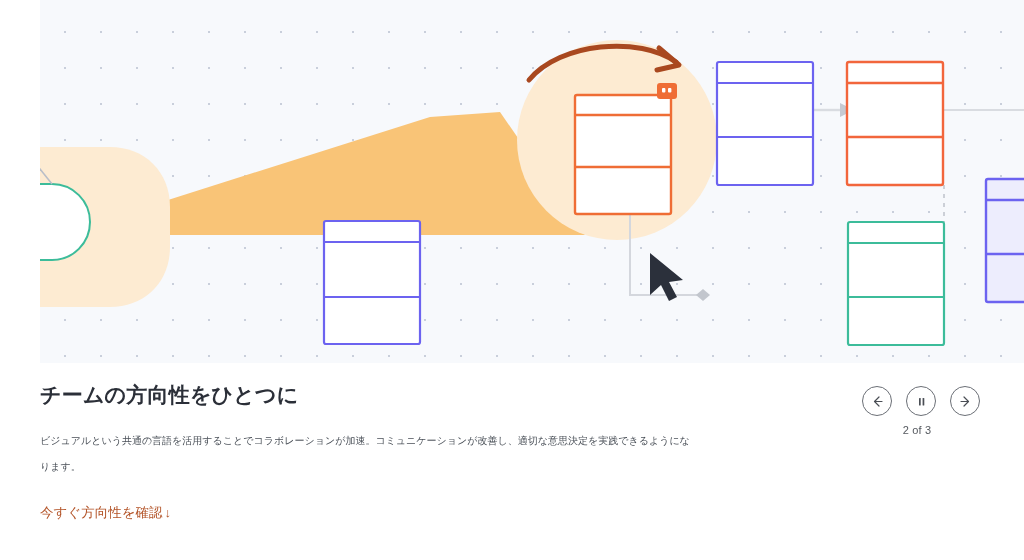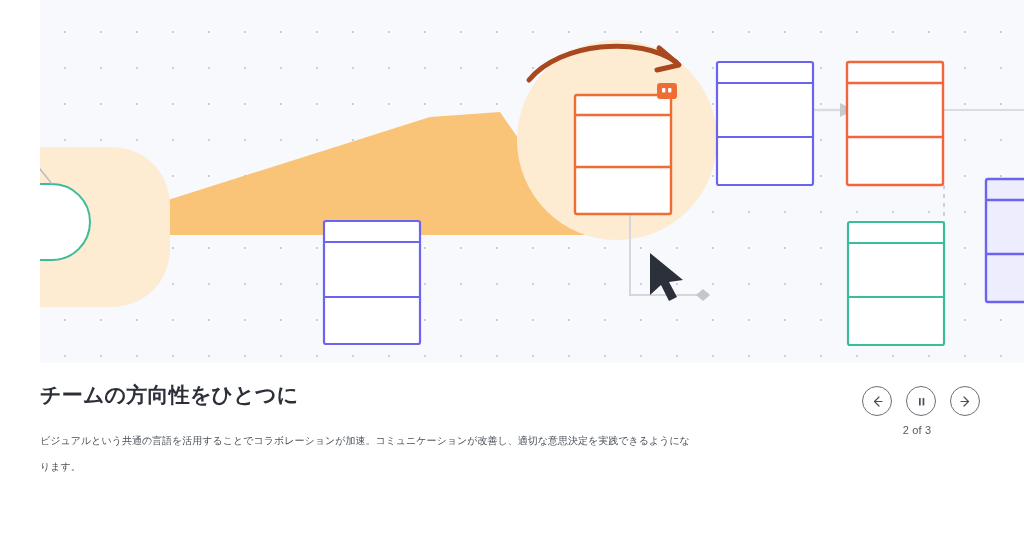--- a/index.html
+++ b/index.html
@@ -209,20 +209,21 @@
         <line x1="946" y1="200" x2="1042" y2="200" stroke="#6c63f0" stroke-width="2.4"></line>
         <line x1="946" y1="254" x2="1042" y2="254" stroke="#6c63f0" stroke-width="2.4"></line>
       </g>
 
     </svg>
   </div>
 
   <div class="caption">
     <h2 class="headline">チームの方向性をひとつに</h2>
     <p class="body-text">ビジュアルという共通の言語を活用することでコラボレーションが加速。コミュニケーションが改善し、適切な意思決定を実践できるようになります。</p>
+    <a class="cta" href="#"><span>今すぐ方向性を確認</span><span class="cta-arrow">↓</span></a>
   </div>
 
   <div class="controls">
     <div class="control-row">
       <button class="ctrl-btn" aria-label="previous">
         <span>
           <svg width="13" height="13" viewBox="0 0 13 13">
             <path d="M8 2 L3.5 6.5 L8 11" fill="none" stroke="currentColor" stroke-width="1.2" stroke-linecap="round" stroke-linejoin="round"></path>
             <line x1="3.7" y1="6.5" x2="11" y2="6.5" stroke="currentColor" stroke-width="1.2" stroke-linecap="round"></line>
           </svg>

